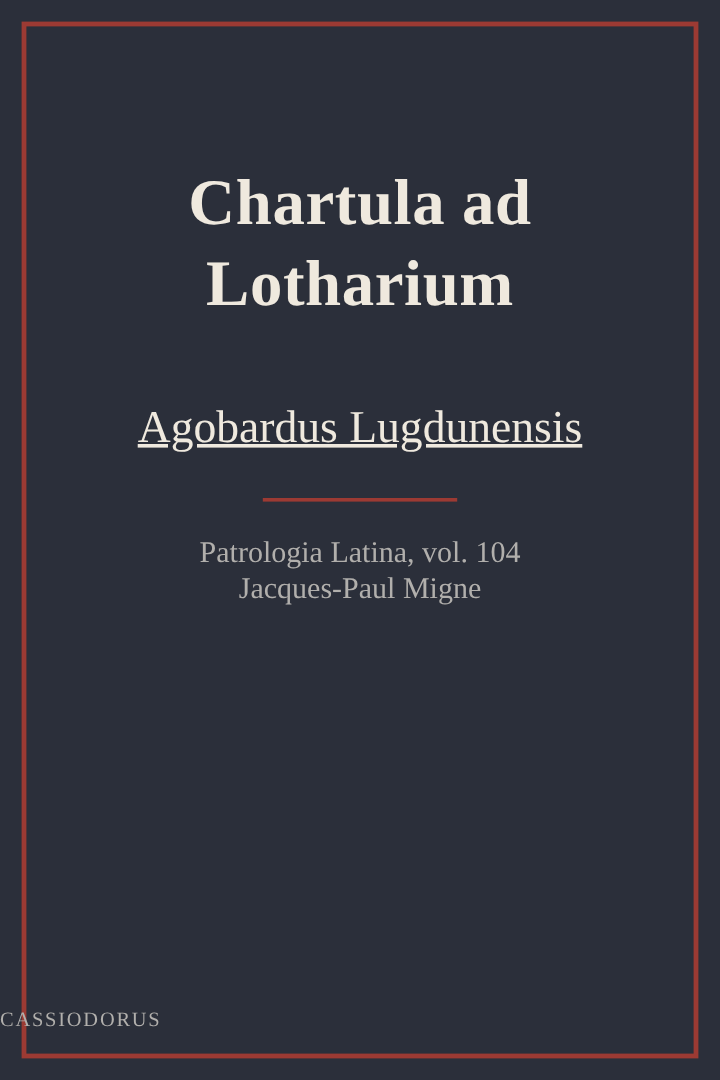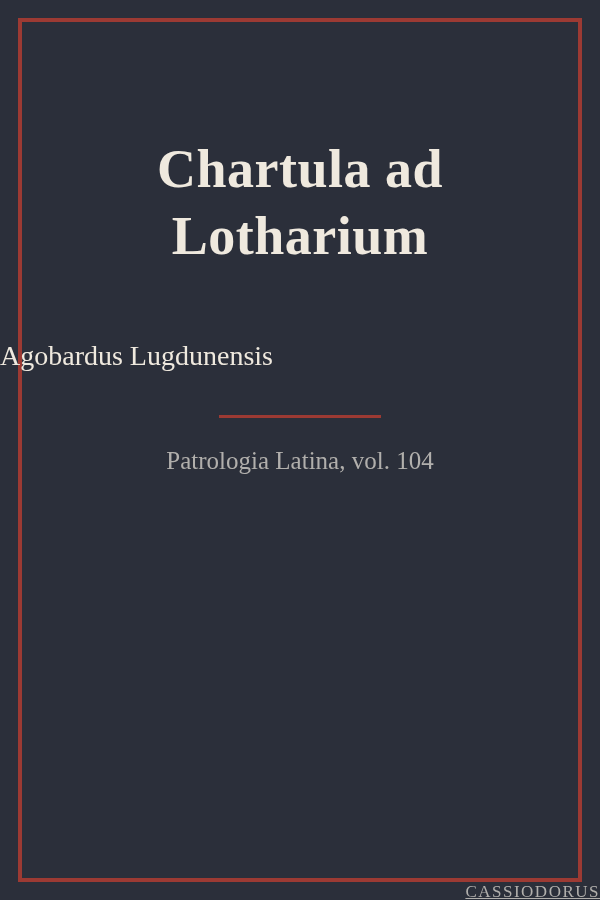--- a/index.html
+++ b/index.html
@@ -42,24 +42,26 @@
     font-weight: bold;
     line-height: 67px;
     color: var(--cream);
     letter-spacing: 0.5px;
   }
   .author {
     position: absolute;
     top: 337px;
     left: 0;
     right: 0;
-    font-size: 28px;
+    text-align: center;
+    font-size: 38px;
     font-weight: normal;
     line-height: 38px;
     color: var(--cream);
+    text-decoration: underline;
   }
   .divider {
     position: absolute;
     top: 415px;
     left: 50%;
     transform: translateX(-50%);
     width: 162px;
     height: 3px;
     background: var(--accent);
   }
@@ -68,36 +70,36 @@
     top: 446px;
     left: 0;
     right: 0;
     text-align: center;
     font-size: 25px;
     line-height: 30px;
     color: var(--muted);
   }
   .publisher {
     position: absolute;
-    top: 883px;
+    top: 841px;
     left: 0;
     right: 0;
-    text-align: right;
+    text-align: left;
     font-size: 17px;
     line-height: 18px;
     letter-spacing: 1.5px;
     color: var(--muted);
-    text-decoration: underline;
   }
 </style>
 </head>
 <body>
 
 <div class="cover">
   <div class="frame"></div>
   <h1 class="title">Chartula ad Lotharium</h1>
   <div class="author">Agobardus Lugdunensis</div>
   <div class="divider"></div>
   <div class="imprint">
     <div>Patrologia Latina, vol. 104</div>
+    <div>Jacques-Paul Migne</div>
   </div>
   <div class="publisher">CASSIODORUS</div>
 </div>
 
 </body></html>

